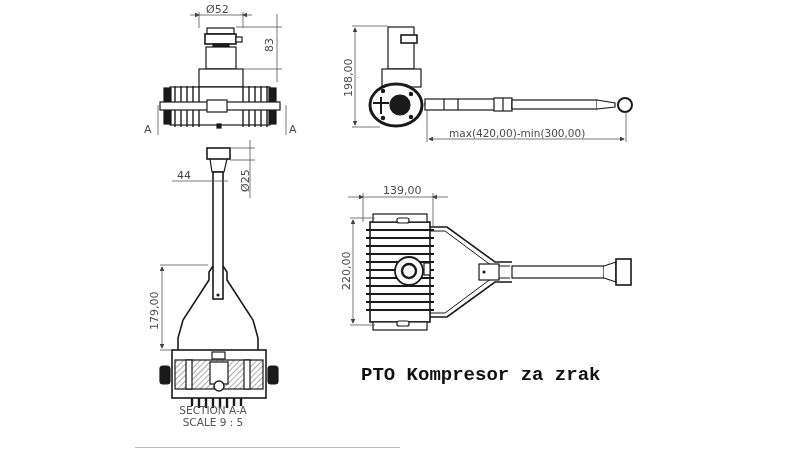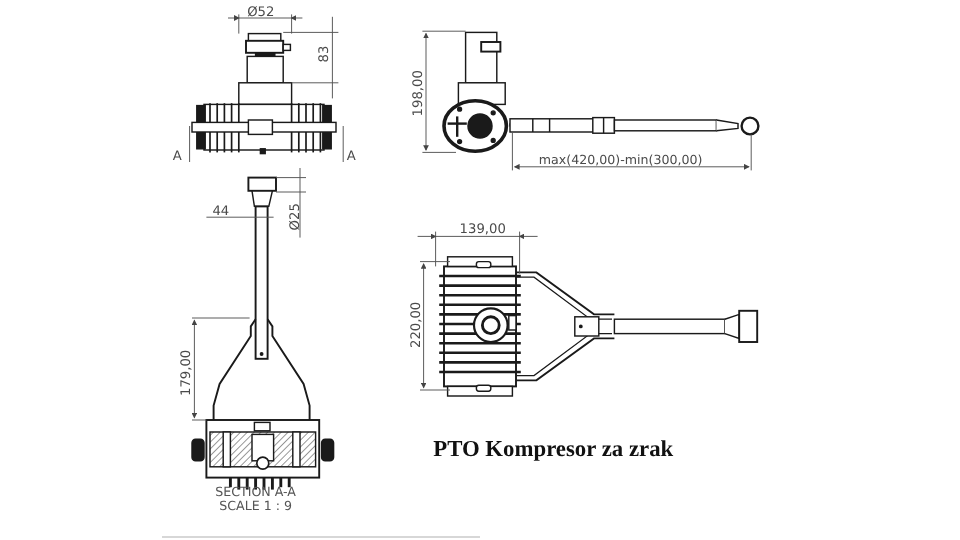--- a/index.html
+++ b/index.html
@@ -2,21 +2,21 @@
 <html><head>
 <meta charset="utf-8">
 <style>
   html, body { margin:0; padding:0; background:#ffffff; }
   body { width:800px; height:450px; position:relative; overflow:hidden; font-family:"DejaVu Sans", sans-serif; }
   #drawing { position:absolute; left:0; top:0; width:800px; height:450px; }
   .dimtext { font-family:"DejaVu Sans", sans-serif; font-size:11px; fill:#4a4a4a; }
   .dimtext-sm { font-family:"DejaVu Sans", sans-serif; font-size:10.5px; fill:#4a4a4a; }
   .title {
     position:absolute; left:361px; top:364px;
-    font-family:Liberation Serif, serif; font-weight:bold; font-size:19px;
+    font-family:Liberation Mono, monospace; font-weight:bold; font-size:19px;
     color:#111111; letter-spacing:0px; white-space:nowrap;
   }
   .section-label {
     position:absolute; left:168px; top:404px; width:90px; text-align:center;
     font-family:"DejaVu Sans", sans-serif; font-size:10.5px; line-height:12px; color:#555555;
   }
   .bottom-rule { position:absolute; left:135px; top:447px; width:265px; height:1px; background:#bdbdbd; }
 </style>
 </head>
 <body>
@@ -195,18 +195,18 @@
     <line x1="350" y1="218" x2="375" y2="218"></line>
     <line x1="350" y1="325" x2="375" y2="325"></line>
     <line x1="353" y1="220" x2="353" y2="323" marker-start="url(#arr)" marker-end="url(#arr)"></line>
   </g>
   <text class="dimtext" x="383" y="194">139,00</text>
   <text class="dimtext" x="0" y="0" transform="translate(350,290) rotate(-90)">220,00</text>
 </svg>
 
 <div class="section-label">
   <div>SECTION A-A</div>
-  <div>SCALE 1 : 9</div>
+  <div>SCALE 9 : 5</div>
 </div>
 
 <div class="title">PTO Kompresor za zrak</div>
 
 <div class="bottom-rule"></div>
 
 </body></html>

